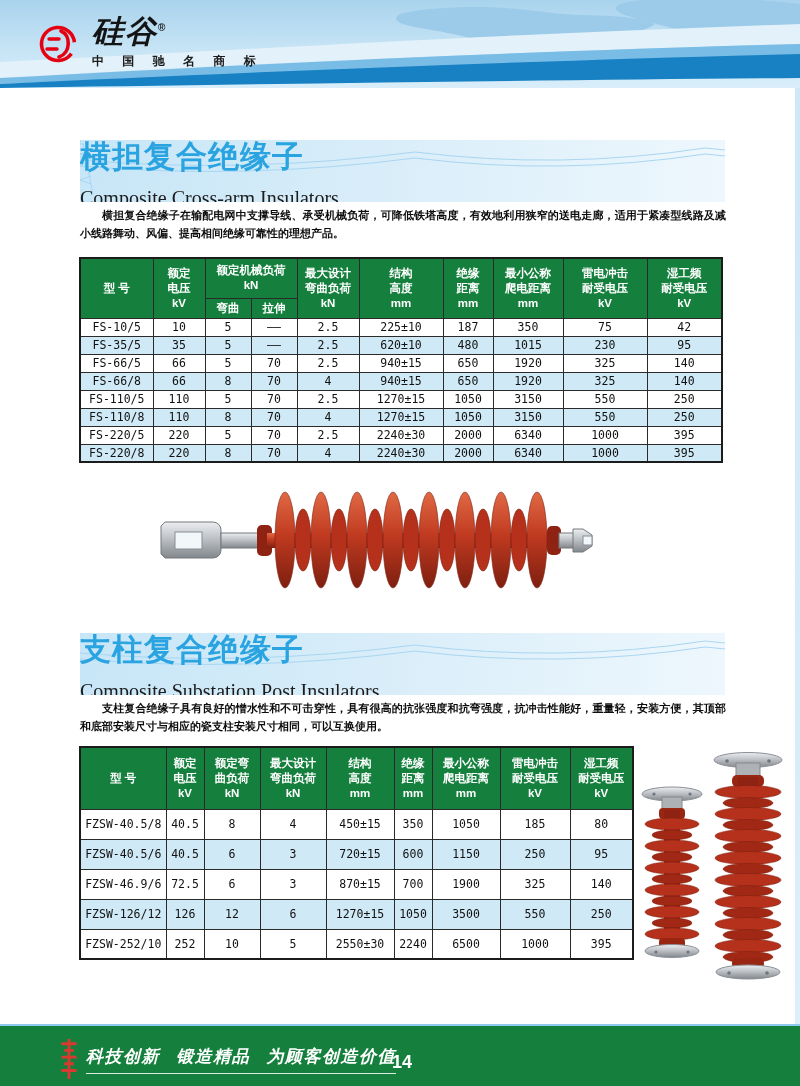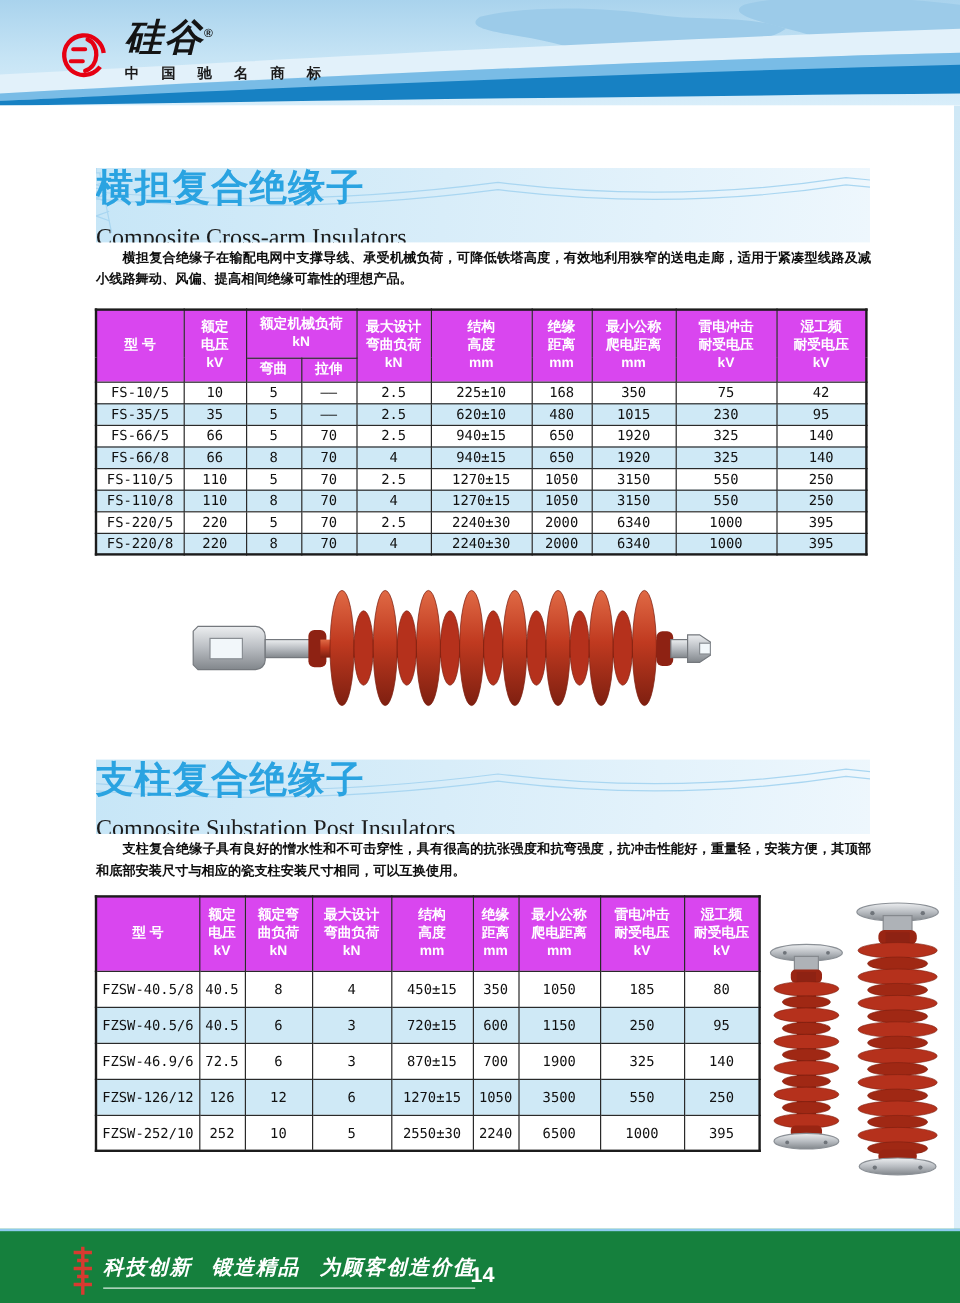--- a/index.html
+++ b/index.html
@@ -3,42 +3,42 @@
 <meta charset="utf-8">
 <style>
   *{margin:0;padding:0;box-sizing:border-box}
   html,body{background:#fff}
   body{font-family:"Liberation Sans","DejaVu Sans",sans-serif}
   #page{position:relative;width:800px;height:1086px;background:#fff;overflow:hidden}
 
   
   .hdr{position:absolute;left:0;top:0;width:800px;height:88px}
   .hdr svg{display:block}
-  .logo{position:absolute;left:46px;top:16px;display:flex;align-items:flex-end}
+  .logo{position:absolute;left:34px;top:16px;display:flex;align-items:center}
   .logo-icon{width:48px;height:48px;margin-top:2px}
   .logo-txt{margin-left:10px}
   .logo-name{font-size:31px;font-weight:bold;font-style:italic;color:#141414;line-height:1;letter-spacing:2px}
   .logo-reg{font-size:10px;vertical-align:super;font-style:normal;font-weight:bold}
   .logo-tag{margin-top:6px;font-size:12px;font-weight:bold;color:#1b1b1b;letter-spacing:7.5px;white-space:nowrap}
   .edge-strip{position:absolute;right:0;top:88px;width:5px;height:936px;background:linear-gradient(180deg,#cfe8f6,#ddeffa)}
 
   
   .sec-bar{position:absolute;left:80px;width:645px;height:62px;overflow:hidden;
            background:linear-gradient(95deg,#c7e6f7 0%,#d8edf9 45%,#eef7fd 100%)}
   .sec-bar .towers{position:absolute;left:0;top:0}
   .sec-title{position:relative;font-size:31px;font-weight:bold;color:#2aa3e1;line-height:1.08;letter-spacing:1px}
   .sec-sub{position:relative;font-family:"Liberation Serif","DejaVu Serif",serif;font-size:20px;color:#1c1c1c;line-height:1.15;margin-top:14px}
 
   
   .para{position:absolute;left:80px;width:646px;font-size:11px;color:#0d0d0d;font-weight:bold;
         line-height:1.62;text-align:justify;text-indent:2em}
 
   
   .spec-table{position:absolute;border-collapse:collapse;table-layout:fixed;border:2px solid #1c1c1c;background:#fff}
-  .spec-table th{background:#d946ef;color:#fff;font-weight:bold;font-size:11.5px;line-height:1.3;
+  .spec-table th{background:#15803d;color:#fff;font-weight:bold;font-size:11.5px;line-height:1.3;
                  white-space:pre-line;border:1px solid #2a2a2a;text-align:center;vertical-align:middle;padding:0 1px}
   .spec-table td{border:1px solid #2a2a2a;text-align:center;vertical-align:middle;color:#111;
                  font-family:"DejaVu Sans Mono","Liberation Mono",monospace;font-size:11.5px;padding:0 1px}
   .spec-table tbody tr:nth-child(even){background:#cfe9f6}
   #table1{left:79px;top:257px;width:642px}
   #table1 thead tr.r1 th{height:40px}
   #table1 thead tr.r2 th{height:20px}
   #table1 tbody td{height:18px}
   #table2{left:79px;top:746px;width:553px}
   #table2 thead th{height:62px}
@@ -159,21 +159,21 @@
       </tr>
     </thead>
     <tbody>
         <tr>
           <td>FS-10/5</td>
           <td>10</td>
           <td>5</td>
           <td>——</td>
           <td>2.5</td>
           <td>225±10</td>
-          <td>168</td>
+          <td>187</td>
           <td>350</td>
           <td>75</td>
           <td>42</td>
         </tr>
         <tr>
           <td>FS-35/5</td>
           <td>35</td>
           <td>5</td>
           <td>——</td>
           <td>2.5</td>

